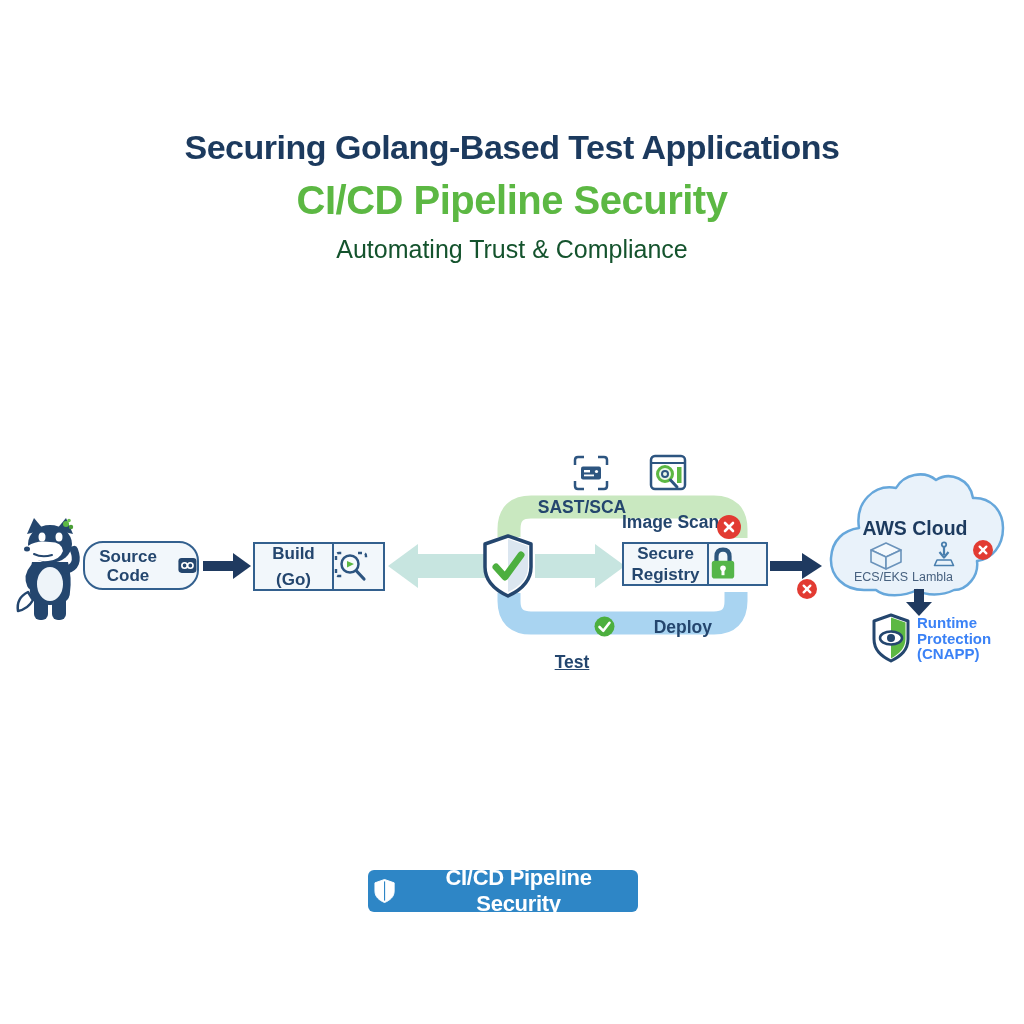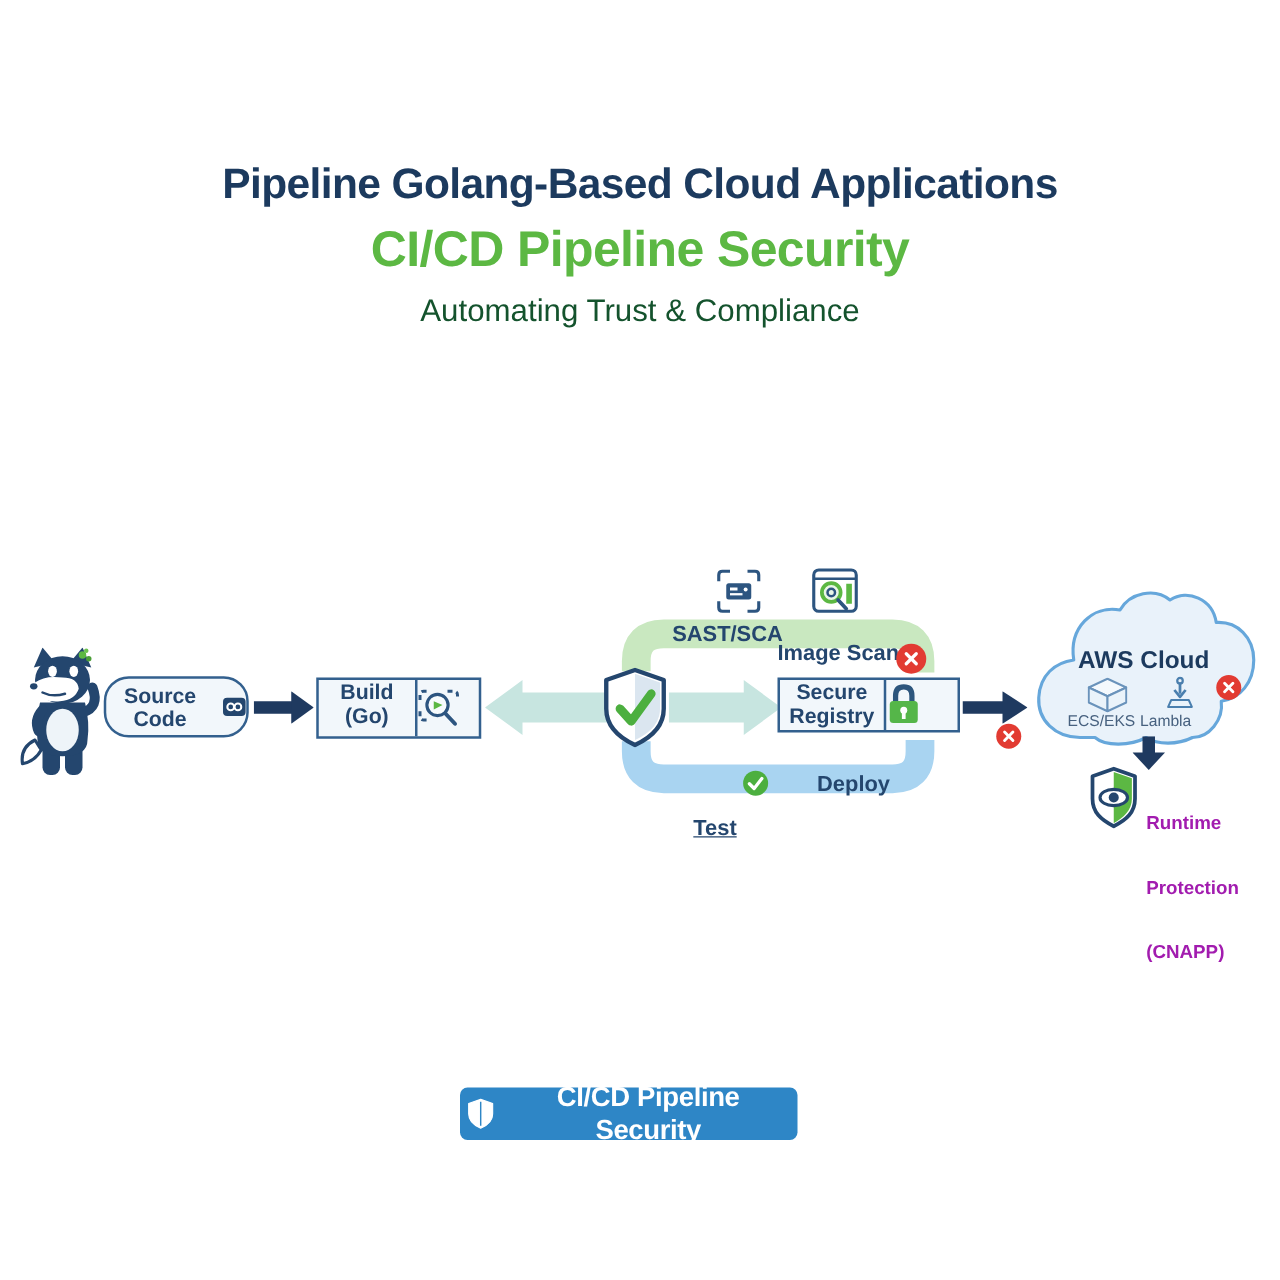--- a/index.html
+++ b/index.html
@@ -7,40 +7,40 @@
          font-family:"Liberation Sans", sans-serif;}
   .abs{position:absolute;}
   .title{top:128px;left:0;width:1024px;text-align:center;font-size:34px;font-weight:bold;
          color:#1c3a5e;letter-spacing:-0.5px;}
   .subtitle{top:178px;left:0;width:1024px;text-align:center;font-size:40px;font-weight:bold;
          color:#5cb843;letter-spacing:-0.5px;}
   .tagline{top:235px;left:0;width:1024px;text-align:center;font-size:25px;font-weight:400;
          color:#14532d;}
   .pbox{background:#f2f7fb;border:2.5px solid #33608e;box-sizing:border-box;display:flex;
         align-items:center;color:#24466e;}
-  .pbox .cell{display:flex;align-items:center;justify-content:flex-start;height:100%;}
+  .pbox .cell{display:flex;align-items:center;justify-content:space-between;height:100%;}
   .cell.divided{border-left:2.5px solid #33608e;}
   .boxlabel{font-weight:bold;font-size:17px;line-height:19px;color:#24466e;text-align:center;}
   .bandlabel{font-weight:bold;font-size:17.5px;color:#24466e;text-align:center;white-space:nowrap;}
   .cloudtitle{font-weight:bold;font-size:19.5px;color:#1c3a5e;text-align:center;}
   .cloudlabel{font-size:12.5px;color:#47617f;}
-  .runtimetext{font-weight:bold;font-size:15px;line-height:15.5px;color:#a21caf;margin-top:36px;}
+  .runtimetext{font-weight:bold;font-size:15px;line-height:15.5px;color:#3b82f6;}
   .badge{border-radius:50%;background:#e23b32;display:flex;align-items:center;justify-content:center;}
   .footer-btn{top:870px;left:368px;width:270px;height:42px;background:#2e86c6;border-radius:6px;
         display:flex;align-items:center;justify-content:center;gap:10px;border:none;cursor:pointer;}
   .footer-btn span{color:#ffffff;font-weight:bold;font-size:22px;letter-spacing:-0.3px;
         font-family:"Liberation Sans", sans-serif;}
   svg{display:block;}
 </style>
 </head>
 <body>
 
 <div class="stage">
 
-  <div class="abs title">Pipeline Golang-Based Cloud Applications</div>
+  <div class="abs title">Securing Golang-Based Test Applications</div>
   <div class="abs subtitle">CI/CD Pipeline Security</div>
   <div class="abs tagline">Automating Trust &amp; Compliance</div>
 
   <div class="abs" style="left:14px;top:518px;width:72px;height:104px;">
     <svg width="72" height="104" viewBox="0 0 72 104">
       <path d="M14 74 Q2 80 4 93 Q14 91 19 82 Z" fill="#ffffff" stroke="#24466e" stroke-width="2.5" stroke-linejoin="round"></path>
       <rect x="20" y="74" width="14" height="28" rx="6" fill="#24466e"></rect>
       <rect x="38" y="74" width="14" height="28" rx="6" fill="#24466e"></rect>
       <path d="M18 44 H54 Q58 60 56 74 Q56 87 36 87 Q16 87 16 74 Q14 60 18 44 Z" fill="#24466e"></path>
       <path d="M52 52 Q66 48 60 32" stroke="#24466e" stroke-width="8" fill="none" stroke-linecap="round"></path>

